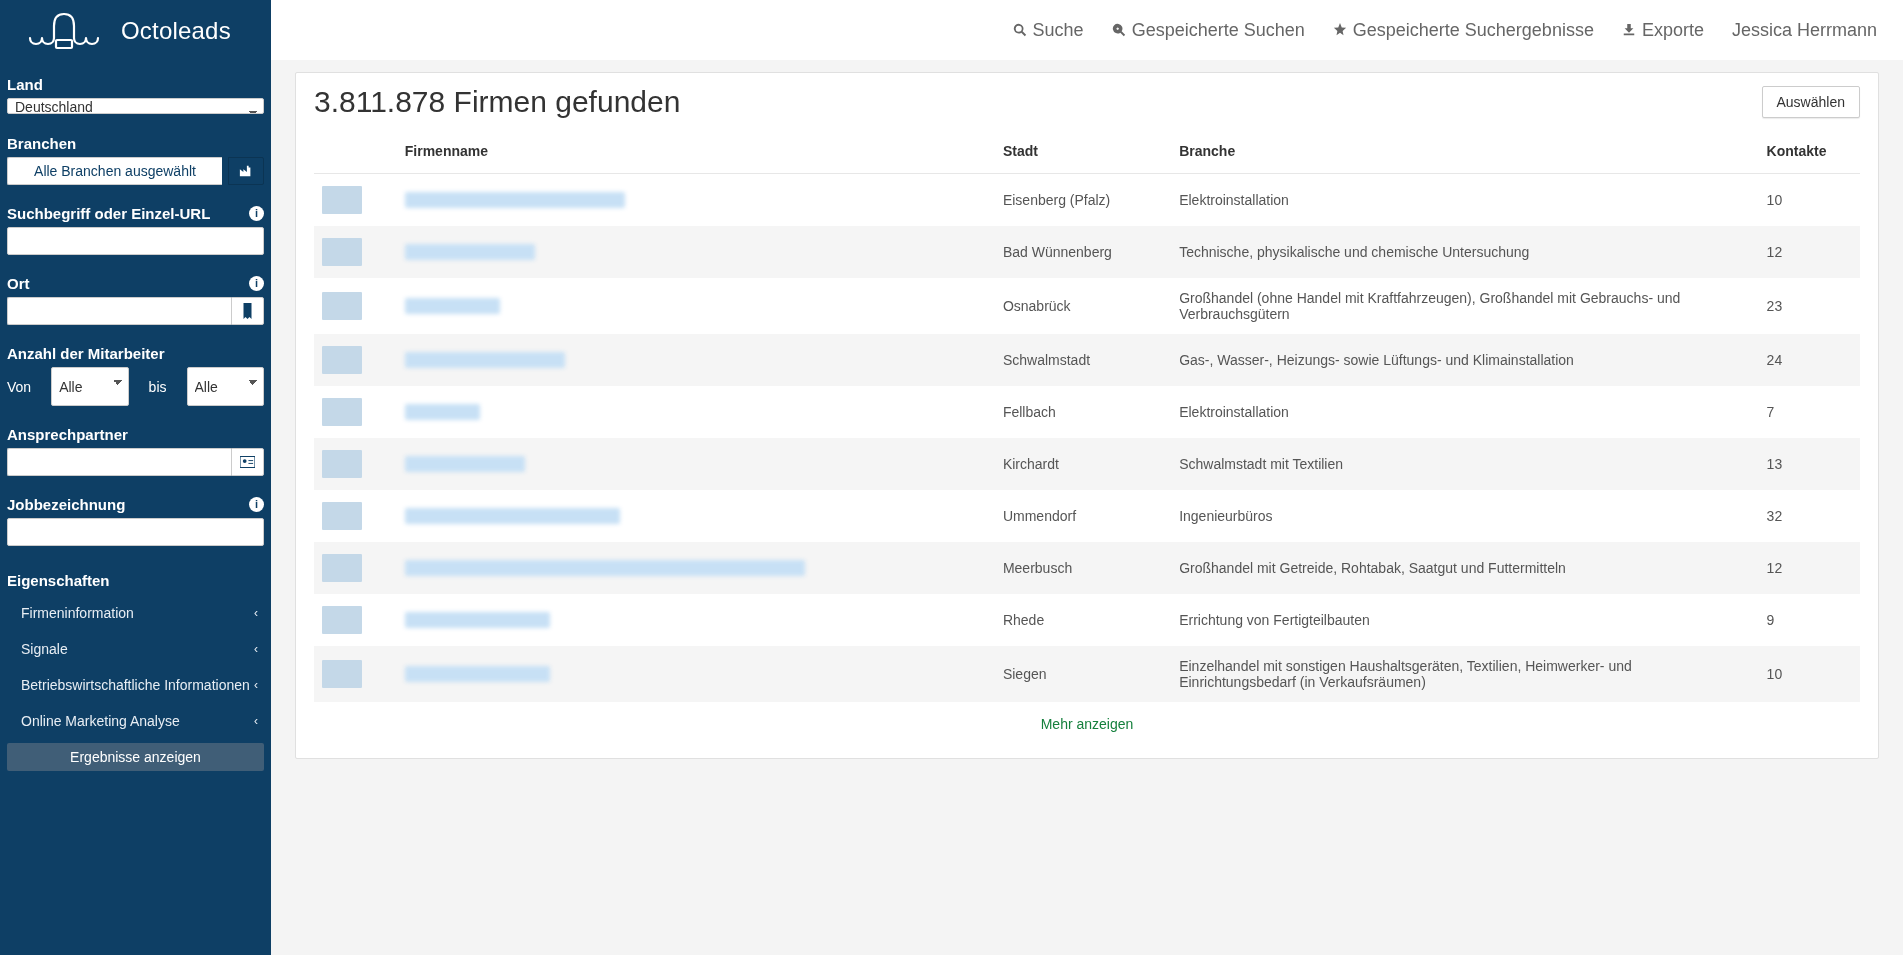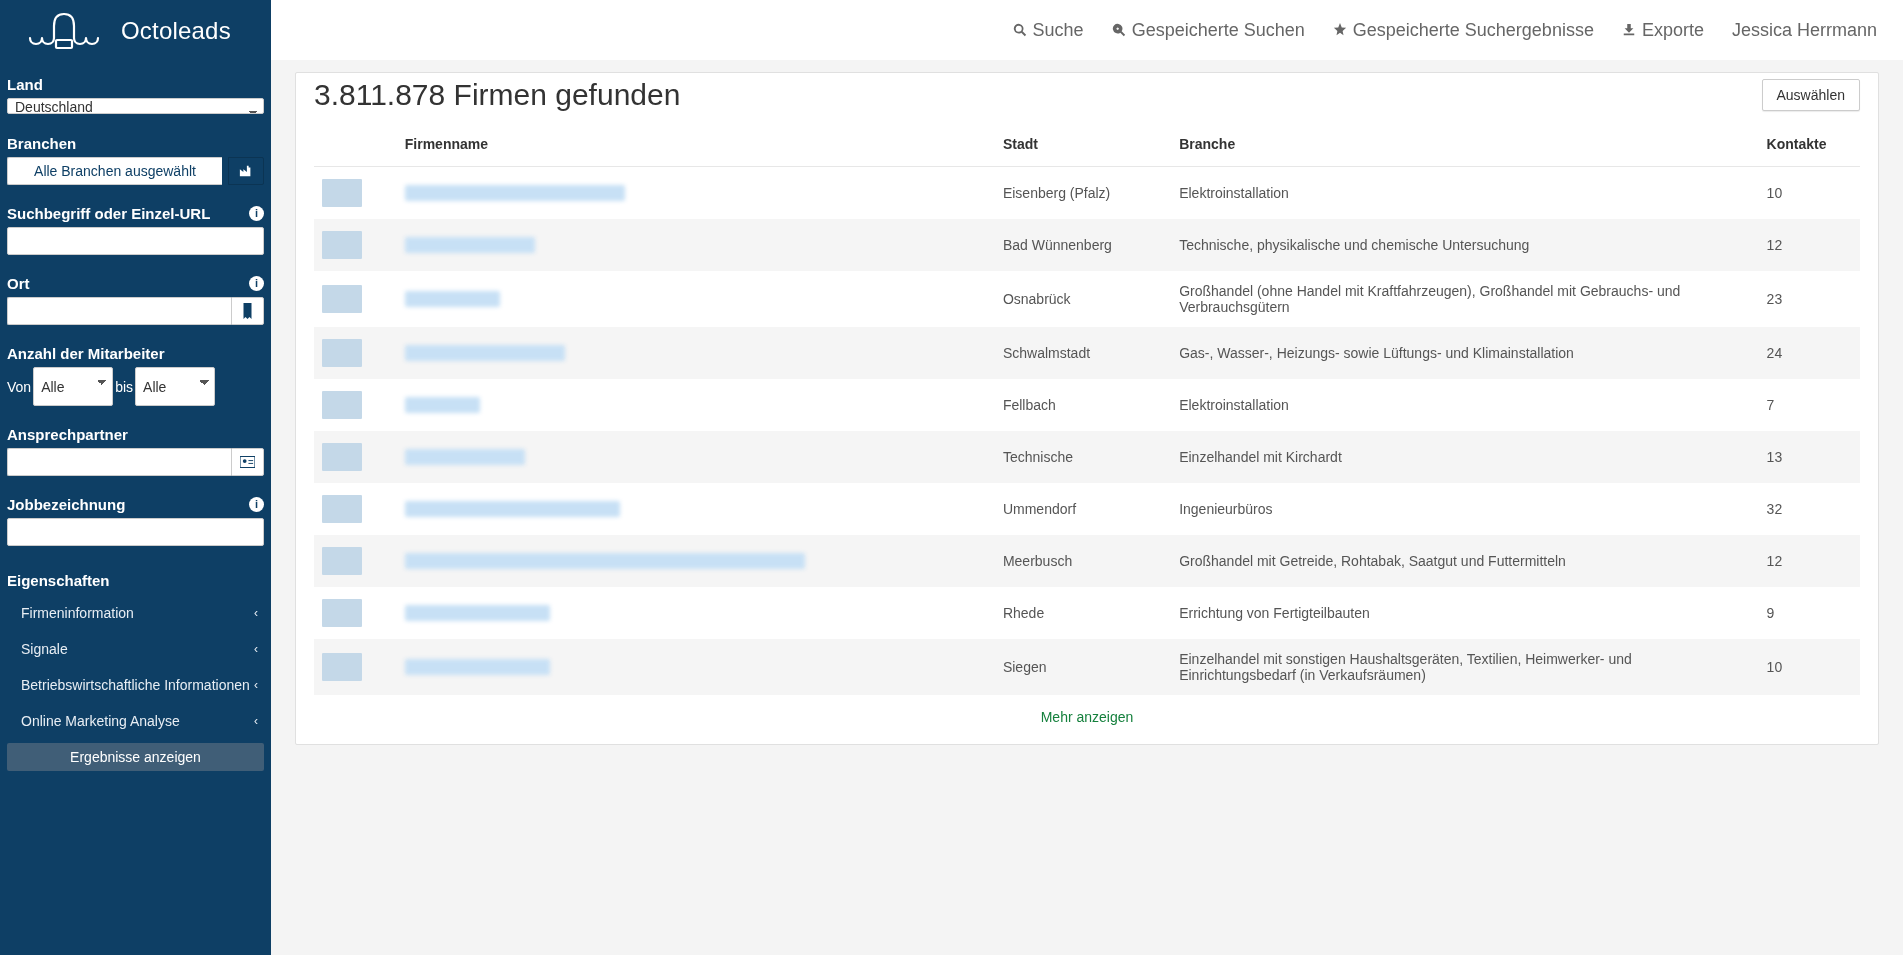--- a/index.html
+++ b/index.html
@@ -15,33 +15,33 @@
 .branche-row{display:flex;gap:6px}
 .branche-btn{flex:1;height:28px;background:#fff;border:1px solid #ccc;border-right:none;color:#0e3f65;font-size:14px;display:flex;align-items:center;justify-content:center;cursor:pointer;border-radius:2px 0 0 2px}
 .branche-icon{width:36px;height:28px;background:#0e3f65;border:1px solid #0b3453;display:flex;align-items:center;justify-content:center;border-radius:0 2px 2px 0}
 .branche-icon svg{fill:#fff}
 .lbl-row{display:flex;align-items:center;justify-content:space-between}
 .info-ico{width:15px;height:15px;border-radius:50%;background:#fff;color:#0e3f65;font-size:11px;font-weight:bold;display:flex;align-items:center;justify-content:center}
 .txt-input{width:100%;height:28px;background:#fff;border:1px solid #ccc;border-radius:2px;color:#333;padding:0 7px;font-size:14px}
 .ort-row,.ansp-row{display:flex}
 .ort-row .txt-input,.ansp-row .txt-input{border-radius:2px 0 0 2px;border-right:none}
 .ort-ico,.ansp-ico{width:38px;height:28px;background:#fff;border:1px solid #ccc;display:flex;align-items:center;justify-content:center;border-radius:0 2px 2px 0}
-.mit-row{display:flex;align-items:center;gap:2px}
+.mit-row{display:flex;align-items:center;gap:20px}
 .mit-row .sublbl{font-size:14px}
 .sect{margin-bottom:14px}
 .eig-head{font-size:15px;font-weight:600;margin:12px 0 6px}
 .acc-item{display:flex;align-items:center;justify-content:space-between;padding:10px 6px 10px 14px;font-size:14px;cursor:pointer;color:#e8eef4}
 .chev{font-size:12px;color:#e8eef4}
 .submit-btn{margin-top:4px;background:#405e77;color:#fff;border:none;height:28px;font-size:14px;cursor:pointer;border-radius:2px;width:100%}
 .main{flex:1;display:flex;flex-direction:column;background:#fff}
 .topbar{height:60px;display:flex;align-items:center;justify-content:flex-end;gap:28px;padding:0 26px;color:#666;font-size:18px}
 .tb-item{display:flex;align-items:center;gap:6px;cursor:pointer}
 .tb-item svg{fill:#666}
 .content{padding:12px 24px;background:#f4f4f4;flex:1;overflow:auto}
-.card{background:#fff;border:1px solid #e0e0e0;border-radius:2px;padding:5px 18px}
+.card{background:#fff;border:1px solid #e0e0e0;border-radius:2px;padding:12px 18px}
 .title-row{display:flex;align-items:center;justify-content:space-between;margin-bottom:8px}
 .page-title{font-size:30px;font-weight:400;color:#333}
 .sel-btn{background:#fff;border:1px solid #ccc;padding:7px 14px;font-size:14px;border-radius:2px;cursor:pointer;color:#333;box-shadow:0 1px 1px rgba(0,0,0,.08)}
 table{width:100%;border-collapse:collapse;margin-top:10px}
 th{text-align:left;padding:14px 8px;color:#333;font-weight:600;font-size:14px;border-bottom:1px solid #e7e7e7}
 td{padding:12px 8px;font-size:14px;color:#555;vertical-align:middle}
 tbody tr:nth-child(even){background:#f5f5f5}
 .col-thumb{width:62px}
 .col-name{width:448px}
 .col-city{width:132px}
@@ -265,22 +265,22 @@
   <td class="col-branche">Elektroinstallation</td>
   <td class="col-kontakt">7</td>
               </tr>
               <tr>
                 <td class="col-thumb">
                   <div class="thumb"></div>
                 </td>
   <td class="col-name">
                   <div class="blur-name" style="width:120px"></div>
                 </td>
-  <td class="col-city">Technische</td>
-  <td class="col-branche">Einzelhandel mit Kirchardt</td>
+  <td class="col-city">Kirchardt</td>
+  <td class="col-branche">Schwalmstadt mit Textilien</td>
   <td class="col-kontakt">13</td>
               </tr>
               <tr>
                 <td class="col-thumb">
                   <div class="thumb"></div>
                 </td>
   <td class="col-name">
                   <div class="blur-name" style="width:215px"></div>
                 </td>
   <td class="col-city">Ummendorf</td>

